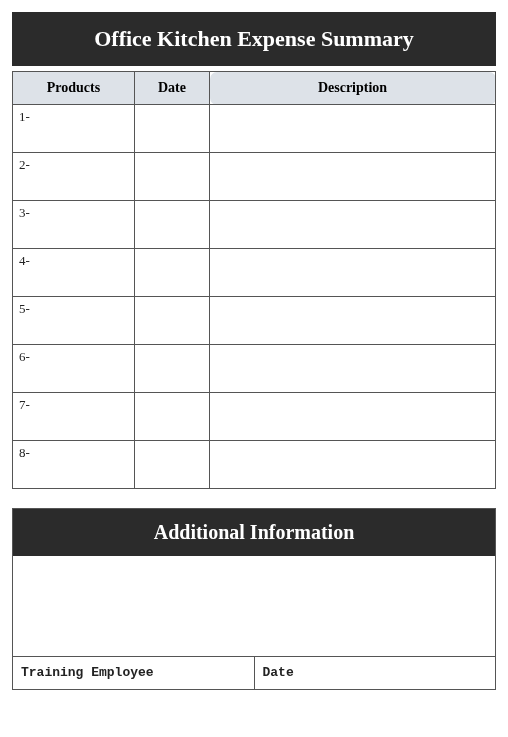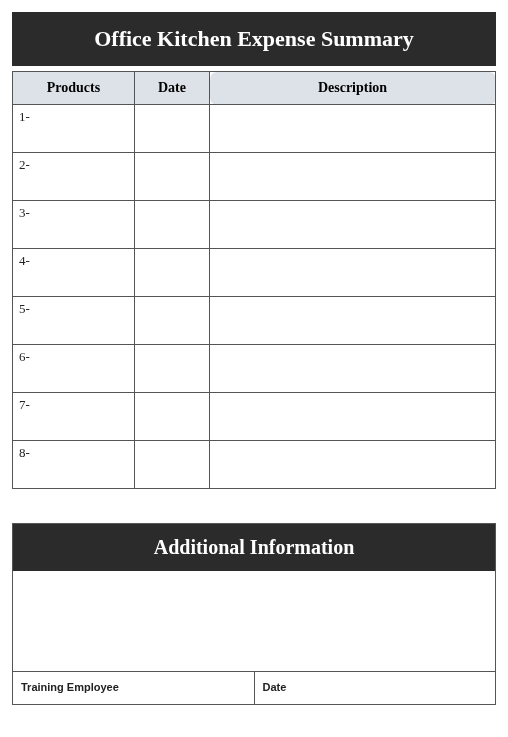--- a/index.html
+++ b/index.html
@@ -74,21 +74,21 @@
       width: auto;
       border-radius: 7px;
     }
 
     .row-number {
       font-size: 13px;
       color: #222;
     }
 
     .additional-section {
-      margin-top: 29px;
+      margin-top: 14px;
       border: 1.5px solid #555;
     }
 
     .additional-title {
       background: #2b2b2b;
       color: #fff;
       text-align: center;
       font-size: 20px;
       font-weight: bold;
       padding: 12px 10px;
@@ -111,24 +111,24 @@
       padding: 5px 8px;
       border-right: 1.5px solid #555;
       min-height: 32px;
     }
 
     .footer-field:last-child {
       border-right: none;
     }
 
     .footer-label {
-      font-size: 11px;
+      font-size: 13px;
       font-weight: bold;
       color: #222;
-      font-family: Liberation Sans, sans-serif;
+      font-family: Liberation Mono, monospace;
     }
   </style>
 </head>
 <body>
 
 <div class="page">
 
   <div class="main-title">Office Kitchen Expense Summary</div>
 
   <table class="expense-table">

